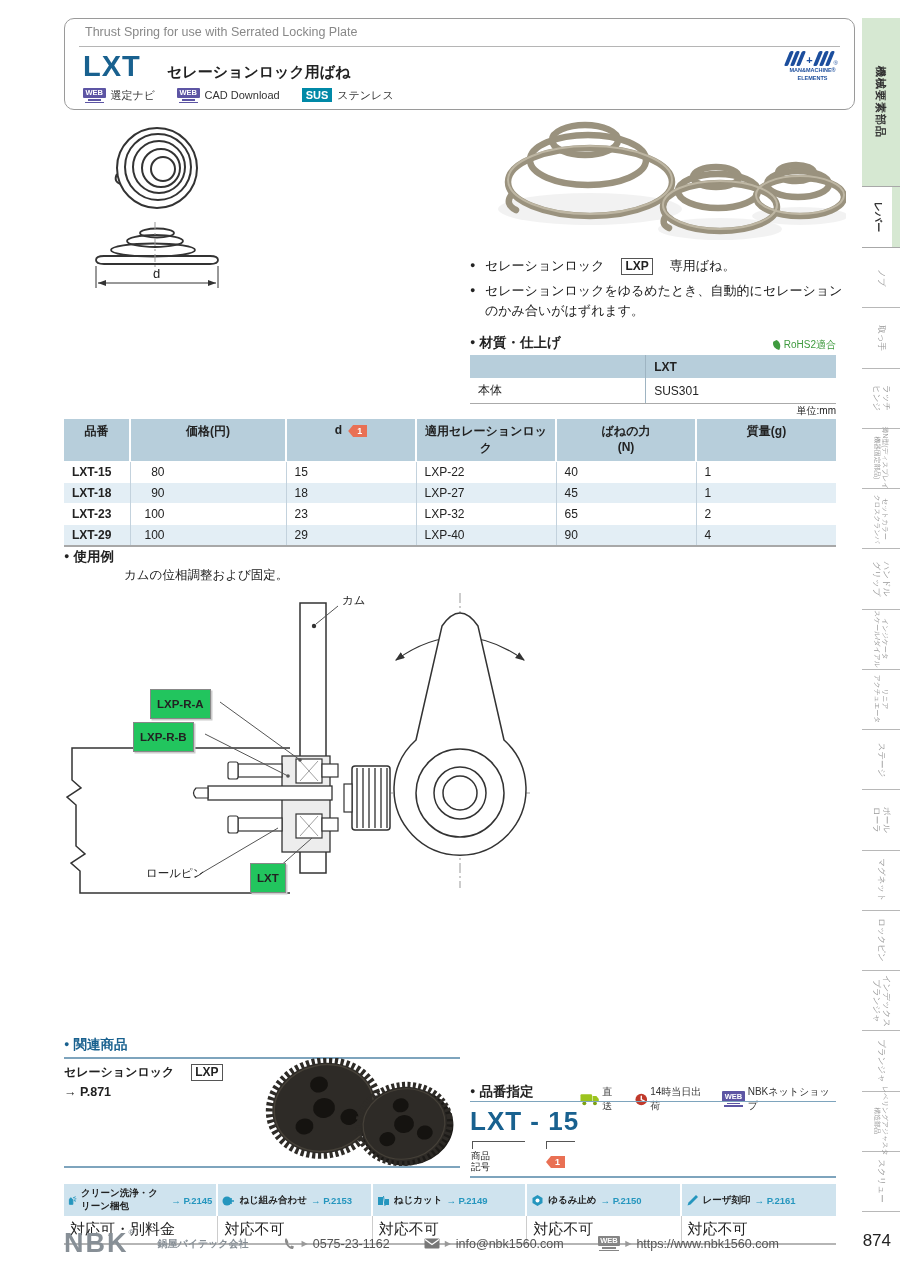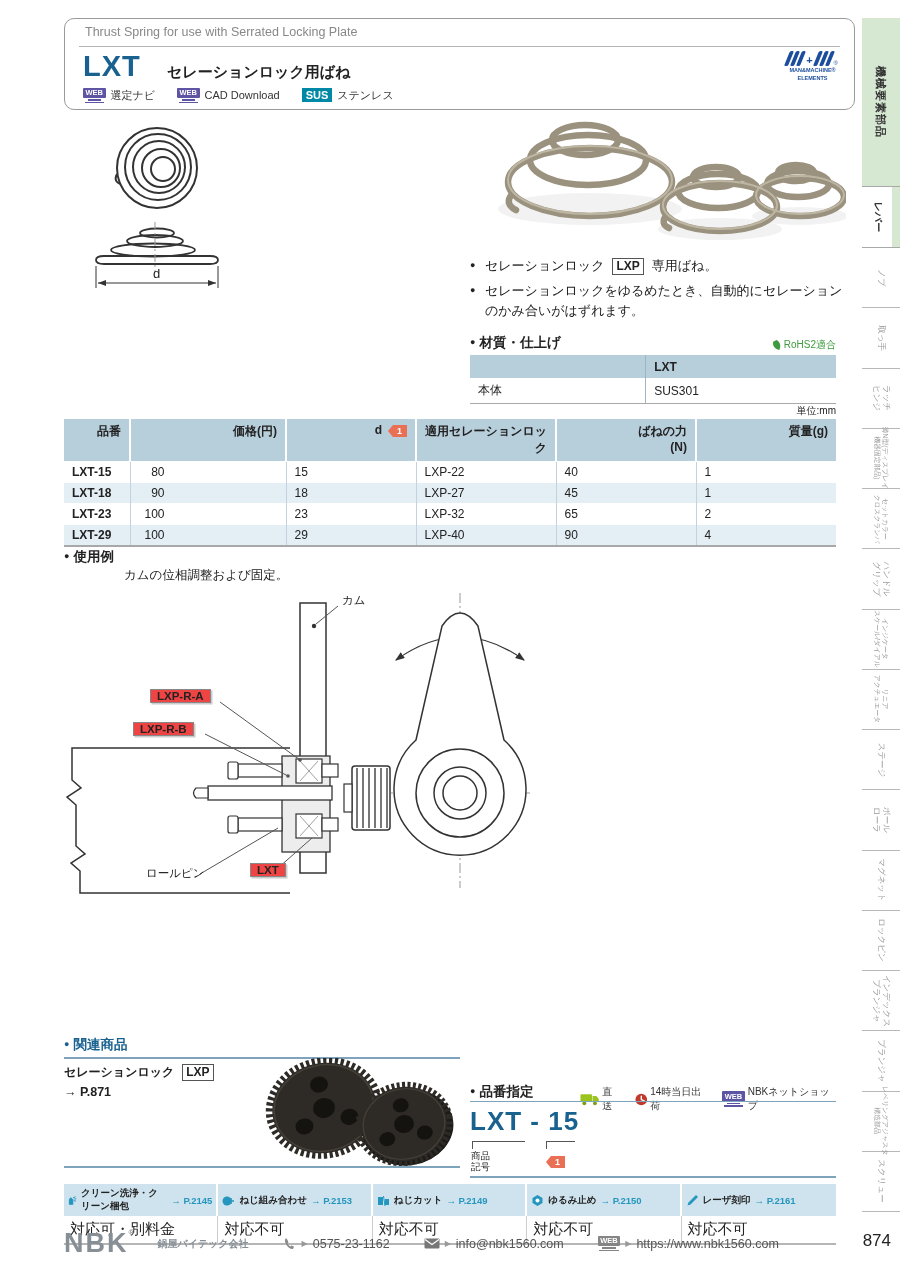--- a/index.html
+++ b/index.html
@@ -25,52 +25,52 @@
   .mm-bars{display:flex;gap:2px;align-items:flex-end;justify-content:center;}
   .mm-bar{display:inline-block;width:4px;height:15px;background:#1c4e9d;transform:skewX(-22deg);border-radius:1.5px;}
   .mm-plus{font-weight:bold;font-size:11px;margin:0 1px;}
   .mm-reg{font-size:6px;vertical-align:top;}
   .mm-text{font-size:5.5px;font-weight:bold;line-height:1.2;margin-top:1px;}
 
   
   .features{position:absolute;left:470px;top:256px;width:376px;}
   .feat-li{position:relative;padding-left:15px;font-size:13px;line-height:1.55;margin-bottom:5px;color:#222;}
   .blt{position:absolute;left:0;top:3px;font-size:9px;color:#222;}
-  .lxp-box{display:inline-block;border:1.2px solid #555;padding:0 3px;font-weight:bold;font-size:12px;line-height:1.25;margin:0 8px;background:#fff;}
+  .lxp-box{display:inline-block;border:1.2px solid #555;padding:0 3px;font-weight:bold;font-size:12px;line-height:1.25;margin:0 17px;background:#fff;}
 
   
   .mat-head{position:absolute;left:470px;top:334px;width:366px;display:flex;justify-content:space-between;align-items:flex-end;}
   .sec-heading{font-size:13.5px;font-weight:bold;color:#222;}
   .sec-heading .blt2{font-size:9px;vertical-align:2px;margin-right:4px;}
   .rohs{font-size:10px;color:#3f9b3f;display:flex;align-items:center;gap:2px;}
   .mat-table{position:absolute;left:470px;top:355px;width:366px;border-collapse:collapse;table-layout:fixed;}
   .mat-table th{background:#b7cedb;font-size:12px;text-align:left;padding:3px 8px;font-weight:bold;height:17px;}
   .mat-table th+th,.mat-table td+td{border-left:1px solid #9eb4c2;}
   .mat-table td{font-size:12px;padding:4px 8px;border-bottom:1.5px solid #aaa;background:#fff;}
 
   
   .unit-label{position:absolute;left:64px;top:404px;width:772px;text-align:right;font-size:10px;color:#222;}
   .spec-table{position:absolute;left:64px;top:419px;width:772px;border-collapse:collapse;table-layout:fixed;}
-  .spec-table th{background:#b7cedb;font-size:12px;text-align:right;font-weight:bold;padding:4px 8px;vertical-align:top;height:30px;}
+  .spec-table th{background:#b7cedb;font-size:12px;text-align:center;font-weight:bold;padding:4px 8px;vertical-align:top;height:30px;}
   .spec-table th+th{border-left:2px solid #fff;}
   .spec-table td{font-size:12px;padding:3px 8px;border-top:1px solid #fff;}
   .spec-table td+td{border-left:1px solid #c3d2dd;}
   .spec-table tbody tr:nth-child(even) td{background:#e3eef5;}
   .spec-table tbody tr:nth-child(odd) td{background:#fff;}
   .spec-table tbody tr:last-child td{border-bottom:2px solid #a8a8a8;}
   .col-part{font-weight:bold;}
   .num{display:inline-block;width:26px;text-align:right;}
   .pre{white-space:pre-line;}
   .marker{display:inline-block;background:#e97054;color:#fff;font-size:9px;font-weight:bold;padding:1px 5px 1px 9px;margin-left:6px;clip-path:polygon(0 50%,26% 0,100% 0,100% 100%,26% 100%);}
 
   
   .usage-head{position:absolute;left:64px;top:548px;}
   .usage-desc{position:absolute;left:92px;top:567px;font-size:12.5px;margin-left:32px;}
   .diagram{position:absolute;left:60px;top:588px;}
-  .dlabel{position:absolute;border:1.2px solid #888;background:#ef4444;font-size:11.5px;font-weight:bold;padding:0px 6px;box-shadow:1.5px 1.5px 0 #ccc;color:#222;}
+  .dlabel{position:absolute;border:1.2px solid #888;background:#22c55e;font-size:11.5px;font-weight:bold;padding:8px 6px;box-shadow:1.5px 1.5px 0 #ccc;color:#222;}
   .dtext{position:absolute;font-size:11.5px;color:#222;}
 
   
   .rel-head{position:absolute;left:64px;top:1036px;color:#19618f;}
   .rel-head .blt2{color:#19618f;}
   .rel-line1{position:absolute;left:64px;top:1057px;width:396px;height:2px;background:#7ea4bd;}
   .rel-item{position:absolute;left:64px;top:1064px;font-size:12px;font-weight:bold;}
   .rel-ref{position:absolute;left:64px;top:1085px;font-size:12.5px;font-weight:bold;color:#222;}
   .rel-line2{position:absolute;left:64px;top:1166px;width:396px;height:1.5px;background:#7ea4bd;}
   .rel-photo{position:absolute;left:252px;top:1058px;}

